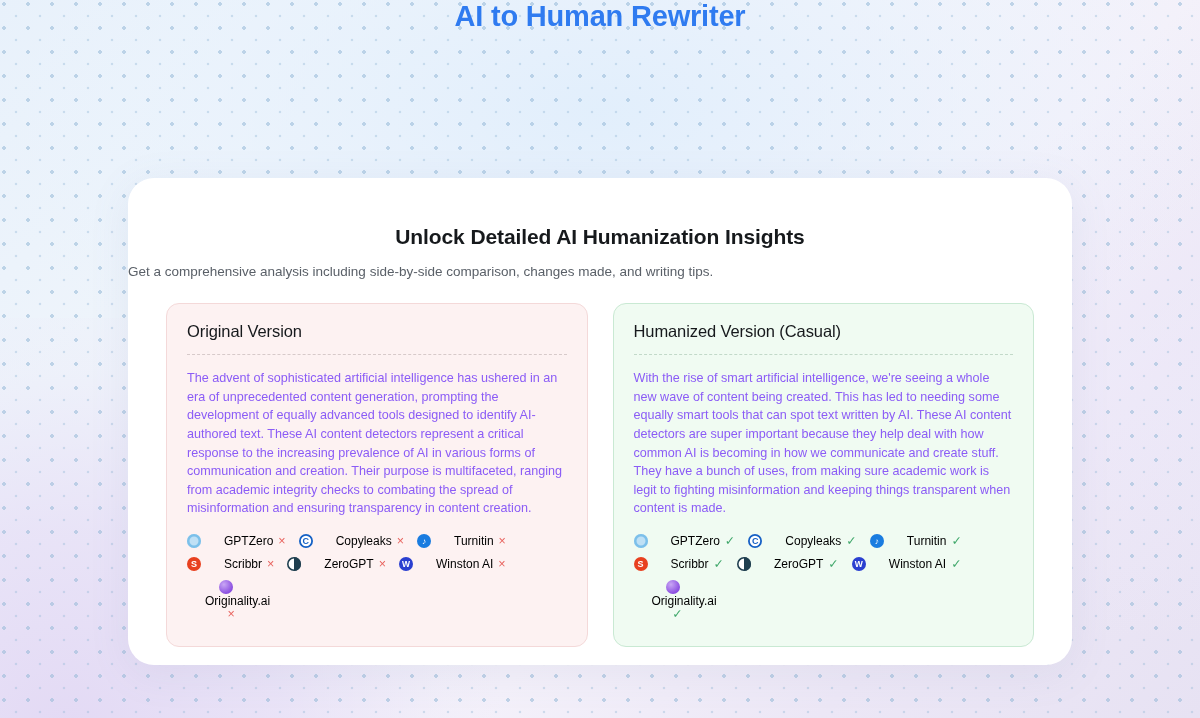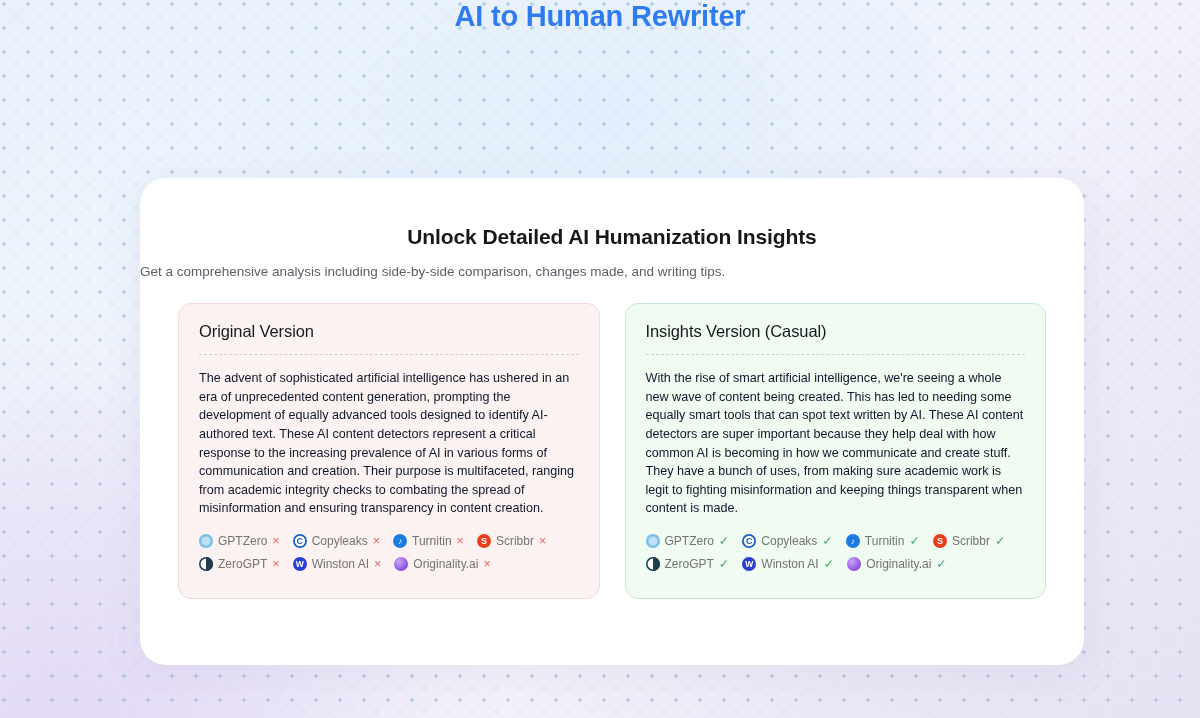--- a/index.html
+++ b/index.html
@@ -43,21 +43,21 @@
     letter-spacing:-0.2px;
   }
   .subtitle {
     margin-top:14px;
     font-size:27px; font-weight:400; color:#1c1f22;
     letter-spacing:-0.4px;
   }
 
   
   .panel {
-    position:absolute; left:140px; top:178px; width:944px; height:487px;
+    position:absolute; left:128px; top:178px; width:944px; height:487px;
     background:#ffffff; border-radius:26px;
     box-shadow: 0 8px 40px rgba(120,130,170,0.10);
   }
   .panel-title {
     text-align:center; margin-top:47px;
     font-size:21px; font-weight:bold; color:#16191c; letter-spacing:-0.1px;
   }
   .panel-sub {
     text-align:left; margin-top:15px;
     font-size:13.5px; color:#5a6068; font-weight:400;
@@ -66,32 +66,32 @@
   
   .cols { display:flex; gap:25px; padding:24px 38px 0 38px; }
   .col { flex:1; border-radius:13px; padding:18px 20px 16px 20px; min-height:296px; }
   .col.original { background:#fdf2f2; border:1px solid #f4d9d9; }
   .col.humanized { background:#f0fbf2; border:1px solid #c9e9d3; }
 
   .col-head { font-size:16.5px; font-weight:400; color:#16191c; letter-spacing:-0.1px; }
   .col-rule { margin:13px 0 14px 0; height:1px; border-top:1px dashed rgba(120,100,100,0.28); }
   .col.humanized .col-rule { border-top-color: rgba(90,140,105,0.30); }
 
-  .col-body { font-size:12.6px; line-height:1.48; color:#0f172a; }
+  .col-body { font-size:12.6px; line-height:1.48; color:#8b5cf6; }
 
   
   .badges { display:flex; flex-wrap:wrap; margin-top:16px; }
   .badge { display:flex; align-items:center; margin-right:13px; margin-bottom:9px; white-space:nowrap; }
-  .badge:last-child { margin-right:0; }
+  .badge:last-child { margin-right:0;flex-direction:column; }
   .badge-ico {
     width:14px; height:14px; border-radius:50%;
     display:inline-block; margin-right:5px; flex:0 0 auto;
     position:relative;
   }
-  .badge-name { font-size:12px; color:#737373; }
+  .badge-name { font-size:12px; color:#000000;margin-left:18px; }
   .badge-mark { font-size:12.5px; margin-left:5px; line-height:1; }
   .mark-x { color:#e8645f; }
   .mark-c { color:#3fa76a; }
 
   
   .ico-gptzero   { background:#bfe0f5; box-shadow: inset 0 0 0 2.5px #7cc0ea; }
   .ico-copyleaks { background:#ffffff; box-shadow: inset 0 0 0 1.8px #1560c4; color:#1560c4;
                    font-size:9px; font-weight:bold; text-align:center; line-height:14px; }
   .ico-turnitin  { background:#1a7ce0; color:#fff; font-size:8.5px; font-weight:bold;
                    text-align:center; line-height:14px; }
@@ -158,21 +158,21 @@
           </div>
           <div class="badge">
             <span class="badge-ico ico-original"></span>
             <span class="badge-name">Originality.ai</span>
             <span class="badge-mark mark-x">×</span>
           </div>
         </div>
     </div>
 
     <div class="col humanized">
-      <div class="col-head">Insights Version (Casual)</div>
+      <div class="col-head">Humanized Version (Casual)</div>
       <div class="col-rule"></div>
       <div class="col-body">With the rise of smart artificial intelligence, we're seeing a whole new wave of content being created. This has led to needing some equally smart tools that can spot text written by AI. These AI content detectors are super important because they help deal with how common AI is becoming in how we communicate and create stuff. They have a bunch of uses, from making sure academic work is legit to fighting misinformation and keeping things transparent when content is made.</div>
       <div class="badges" id="hum-badges">
           <div class="badge">
             <span class="badge-ico ico-gptzero"></span>
             <span class="badge-name">GPTZero</span>
             <span class="badge-mark mark-c">✓</span>
           </div>
           <div class="badge">
             <span class="badge-ico ico-copyleaks">C</span>

